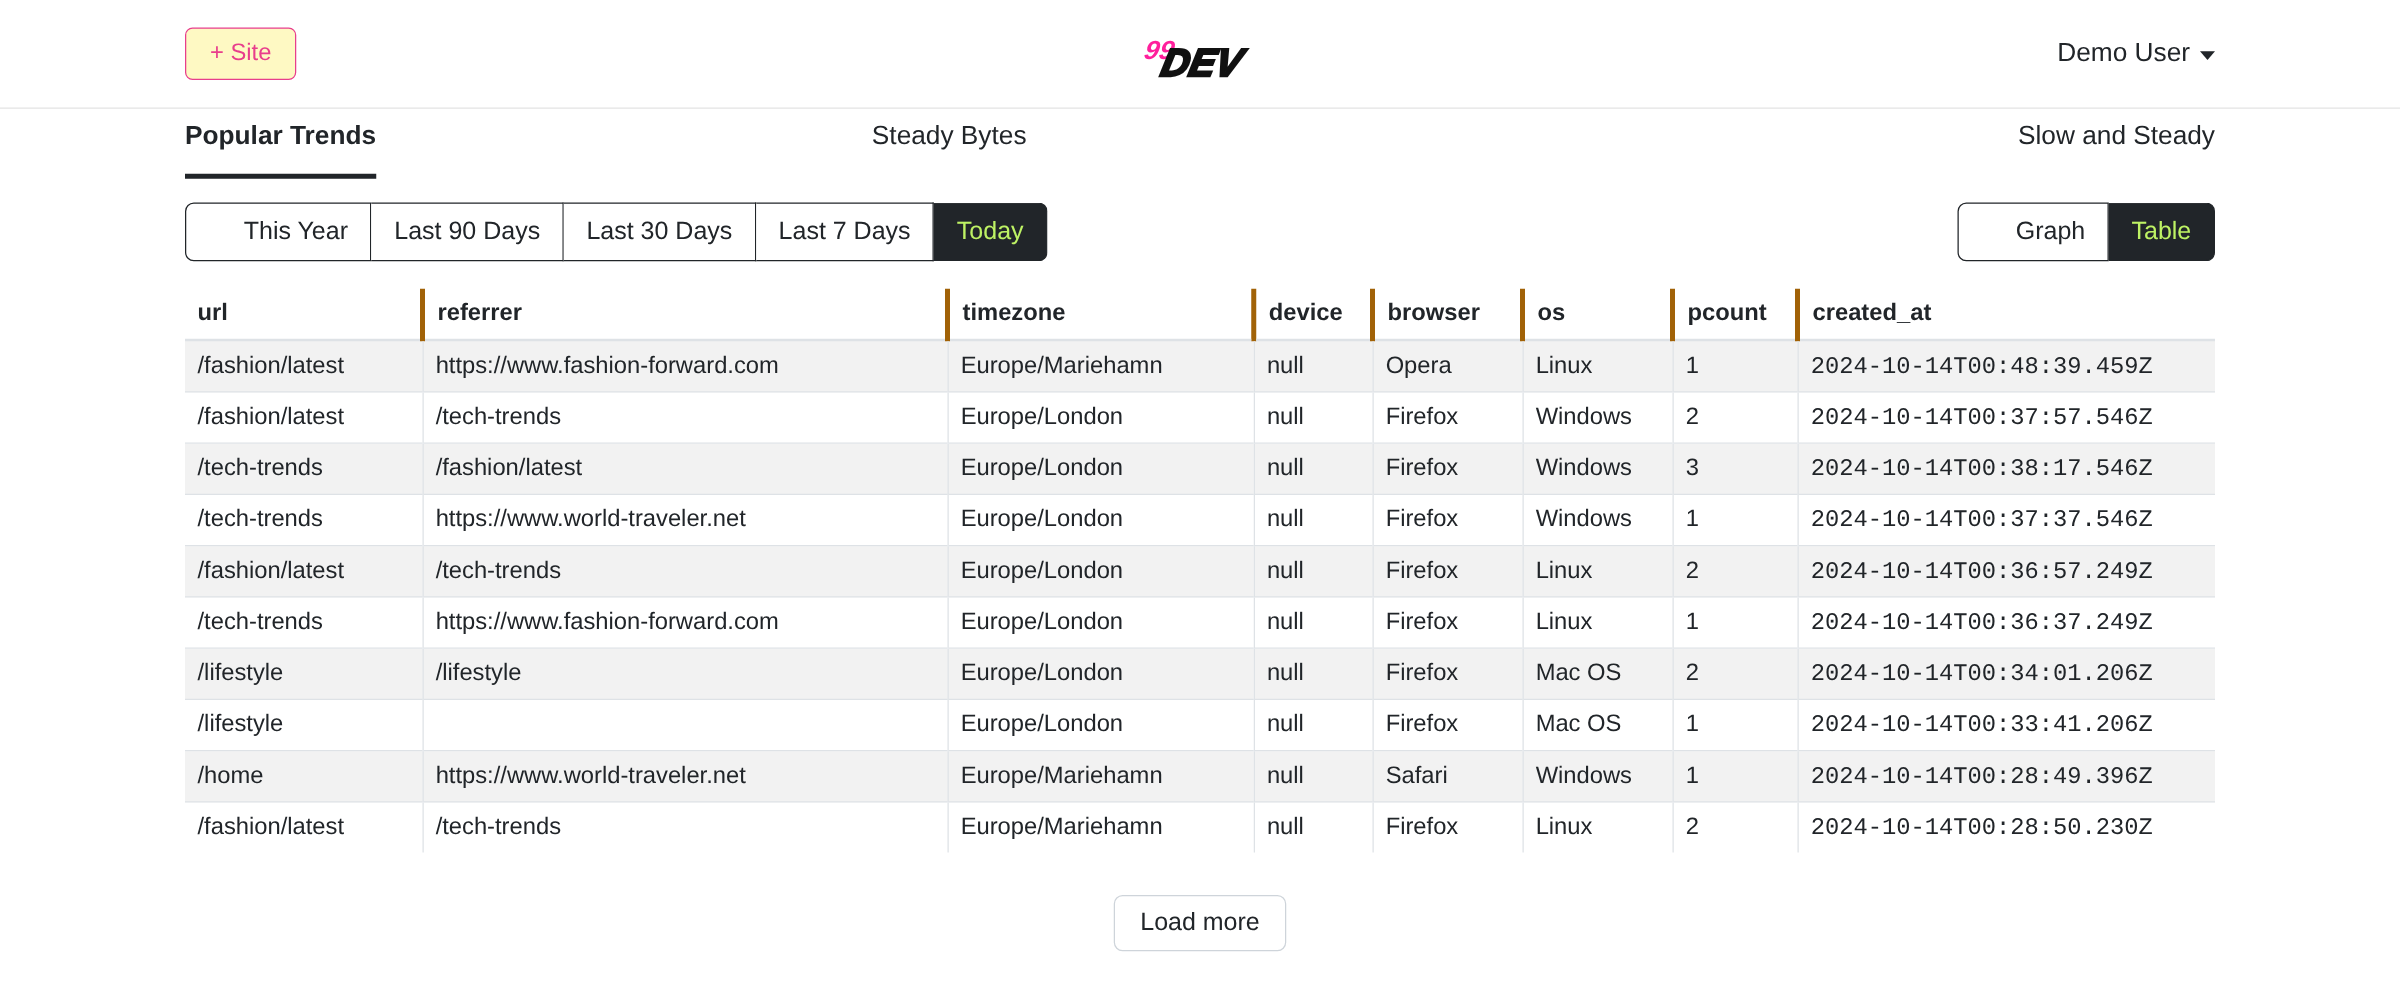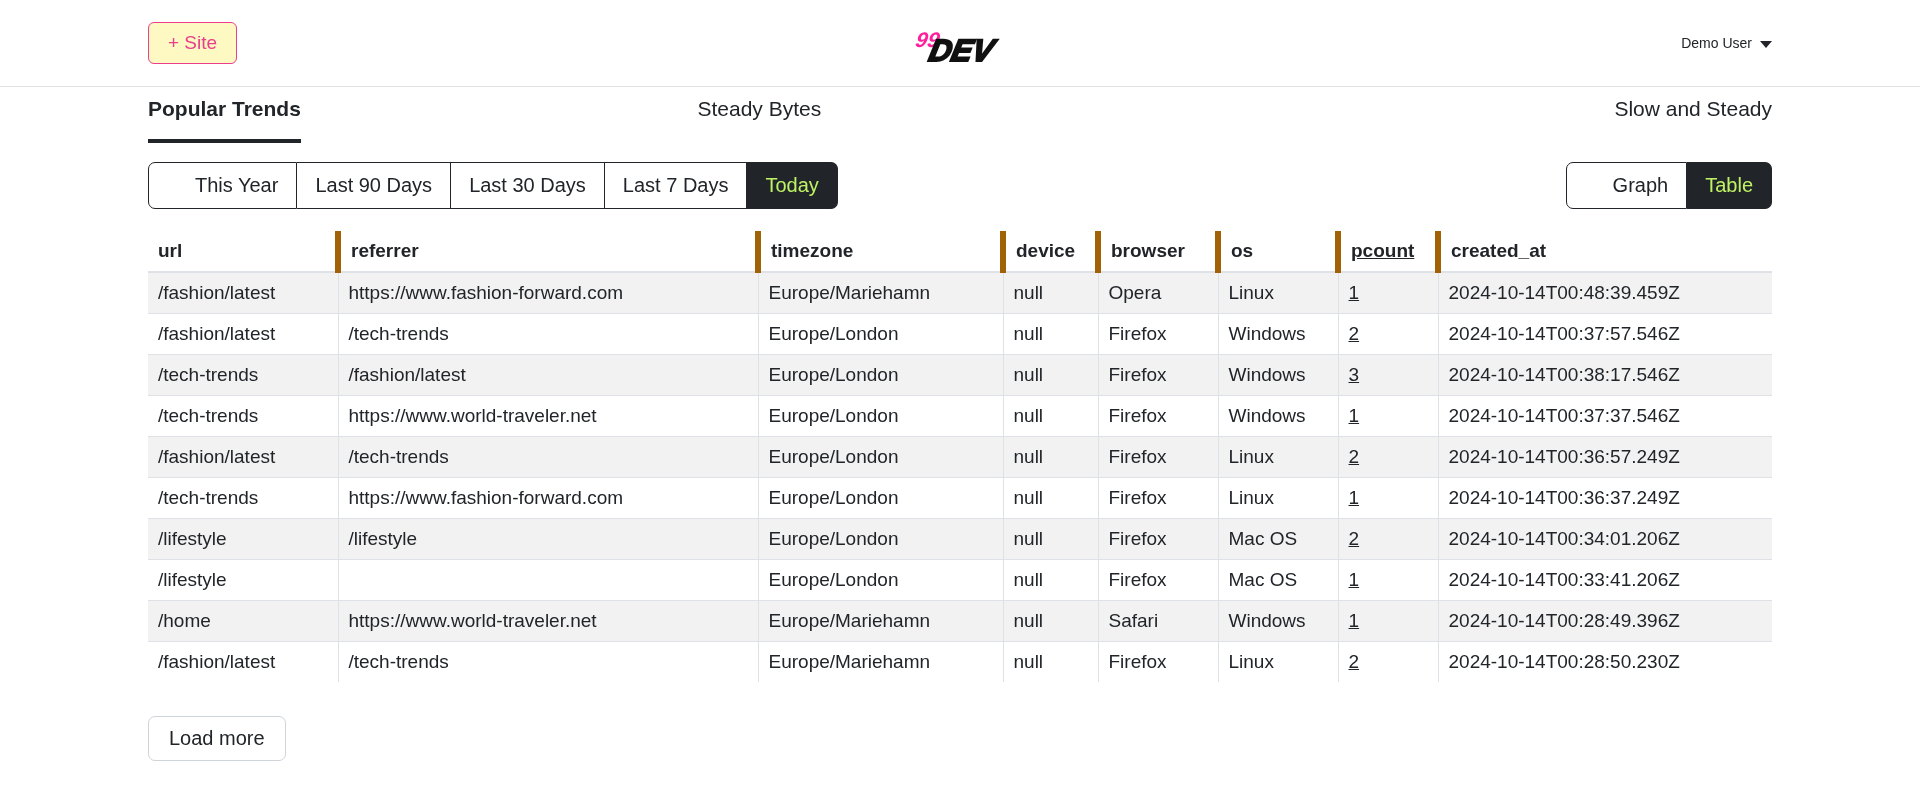--- a/index.html
+++ b/index.html
@@ -40,21 +40,21 @@
     top: 50%;
     transform: translate(-50%, -50%);
     display: flex;
     align-items: baseline;
     user-select: none;
   }
   .logo svg { display: block; }
 
   .user-menu {
     margin-left: auto;
-    font-size: 14px;
+    font-size: 21px;
     color: #212529;
     display: flex;
     align-items: center;
     gap: 8px;
     cursor: pointer;
   }
   .caret {
     width: 0; height: 0;
     border-left: 6px solid transparent;
     border-right: 6px solid transparent;
@@ -140,46 +140,47 @@
   table {
     width: 100%;
     border-collapse: collapse;
     font-size: 19px;
   }
   thead th {
     text-align: left;
     font-weight: bold;
     padding: 9px 10px;
     border-bottom: 2px solid #dee2e6;
-    border-right: 6px solid #a16207;
+    border-right: 4px solid #a16207;
     white-space: nowrap;
   }
   thead th:last-child { border-right: none; }
   tbody td {
     padding: 9px 10px;
     border-top: 1px solid #dee2e6;
     border-right: 1px solid #dee2e6;
     white-space: nowrap;
   }
-  tbody td:last-child { border-right: none; }
+  tbody td:last-child { border-right: none; font-family: Liberation Mono, monospace; }
   tbody tr:nth-child(odd) { background: #f2f2f2; }
   tbody tr:nth-child(even) { background: #ffffff; }
 
   .col-url       { width: 190px; }
   .col-referrer  { width: 420px; }
   .col-timezone  { width: 245px; }
   .col-device    { width: 95px; }
   .col-browser   { width: 120px; }
   .col-os        { width: 120px; }
-  .col-pcount    { width: 100px; text-decoration: underline; }
+  .col-pcount    { width: 100px; }
   .col-created   { width: auto; }
 
   
   .loadmore-wrap {
     display: flex;
+    justify-content: center;
     margin-top: 34px;
   }
   .btn-loadmore {
     background: #fff;
     border: 1px solid #ced4da;
     border-radius: 7px;
     font-size: 20px;
     font-family: "Liberation Sans", sans-serif;
     color: #212529;
     padding: 10px 20px;

